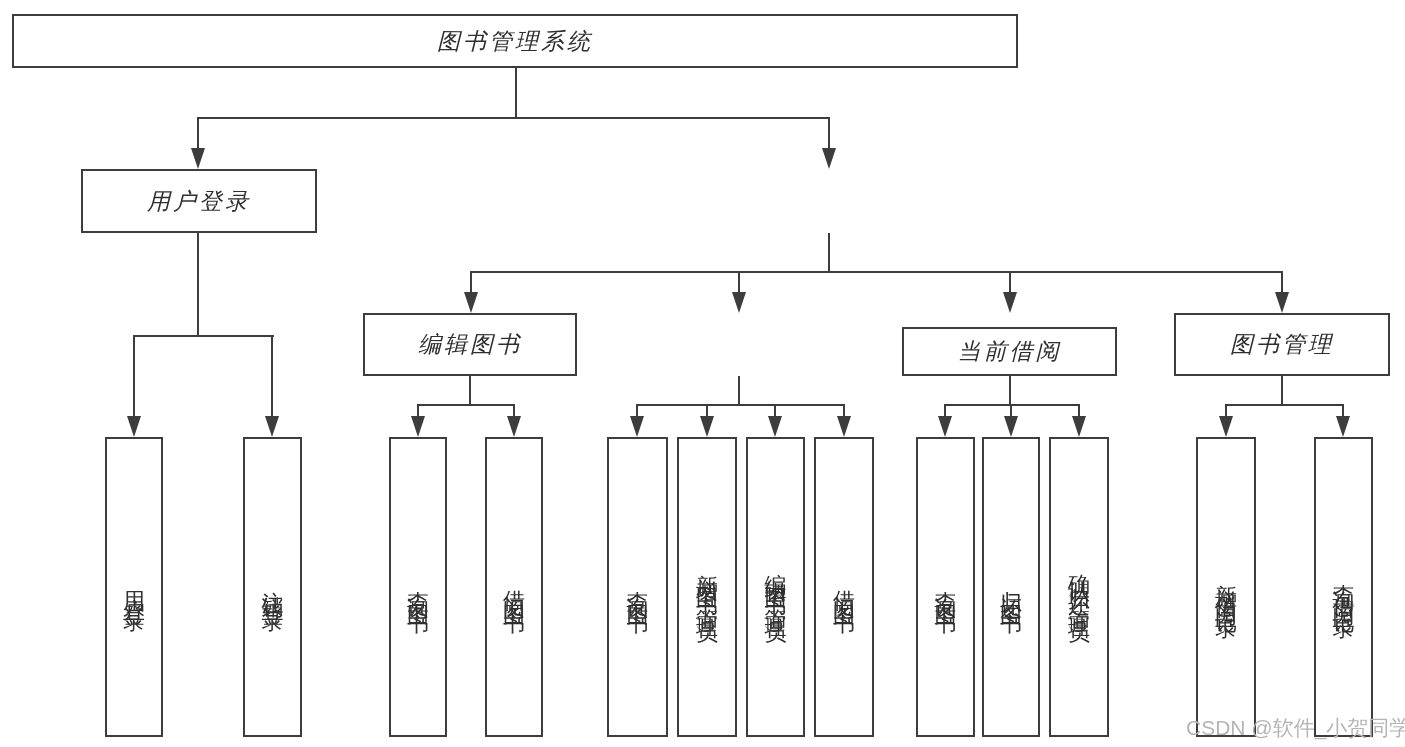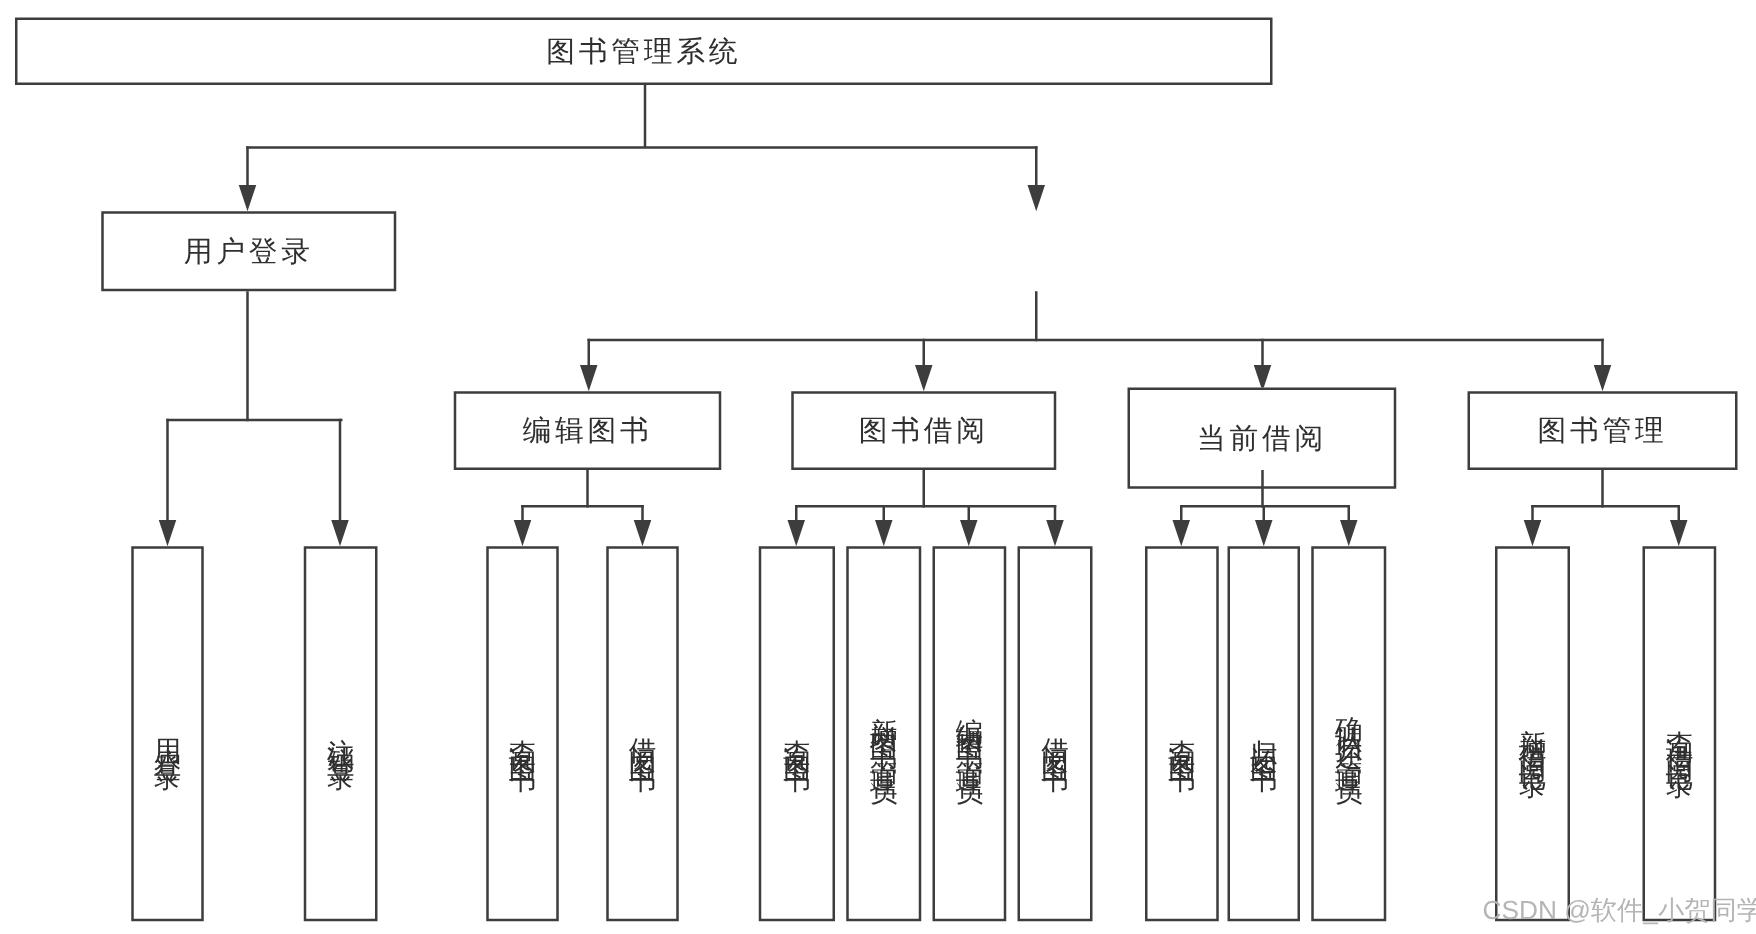--- a/index.html
+++ b/index.html
@@ -11,21 +11,21 @@
   html,body{margin:0;padding:0;}
   body{
     width:1405px;height:747px;position:relative;overflow:hidden;
     background:var(--background);
     font-family:"Liberation Sans","DejaVu Sans",sans-serif;
   }
   .stage{position:absolute;inset:0;}
   .hbox{
     position:absolute;box-sizing:border-box;border:2px solid var(--line);
     background:#fff;display:flex;align-items:center;justify-content:center;
-    font-size:23px;letter-spacing:3px;color:var(--text);white-space:nowrap;
+    font-size:23px;letter-spacing:3px;color:var(--text);white-space:nowrap;font-style:italic;
   }
   .vbox{
     position:absolute;box-sizing:border-box;border:2px solid var(--line);
     background:#fff;display:flex;align-items:center;justify-content:center;
     writing-mode:vertical-rl;text-orientation:mixed;
     font-size:22px;letter-spacing:7px;line-height:1;color:var(--text);
   }
   .hl{position:absolute;height:2px;background:var(--line);}
   .vl{position:absolute;width:2px;background:var(--line);}
   .ar{
@@ -72,24 +72,21 @@
   <div class="vl" style="left:738px;top:271px;height:22px;"></div>
   <div class="ar" style="left:732px;top:292px;"></div>
   <div class="vl" style="left:1009px;top:271px;height:22px;"></div>
   <div class="ar" style="left:1003px;top:292px;"></div>
   <div class="vl" style="left:1281px;top:271px;height:22px;"></div>
   <div class="ar" style="left:1275px;top:292px;"></div>
 
   <div class="hbox" style="left:363px;top:313px;width:214px;height:63px;">
     <span>编辑图书</span>
   </div>
-  <div class="hbox" style="left:633px;top:313px;width:212px;height:63px;">
-    <span>图书借阅</span>
-  </div>
-  <div class="hbox" style="left:902px;top:310px;width:215px;height:81px;">
+  <div class="hbox" style="left:902px;top:327px;width:215px;height:49px;">
     <span>当前借阅</span>
   </div>
   <div class="hbox" style="left:1174px;top:313px;width:216px;height:63px;">
     <span>图书管理</span>
   </div>
 
   <div class="vl" style="left:469px;top:376px;height:30px;"></div>
   <div class="hl" style="left:417px;top:404px;width:98px;"></div>
   <div class="vl" style="left:417px;top:404px;height:13px;"></div>
   <div class="ar" style="left:411px;top:416px;"></div>

